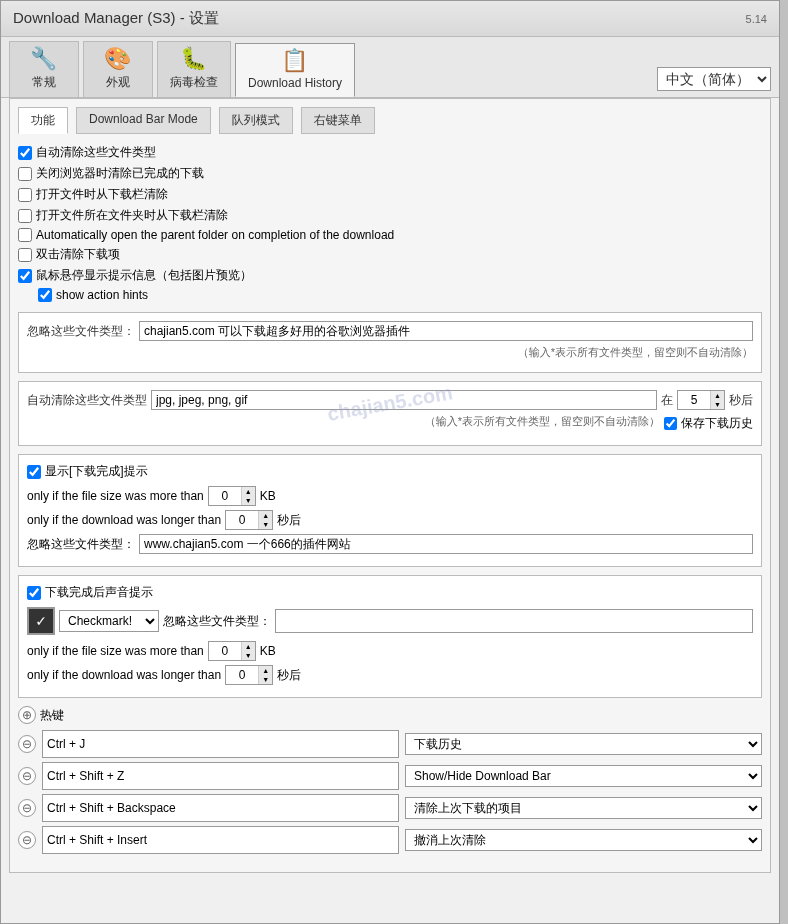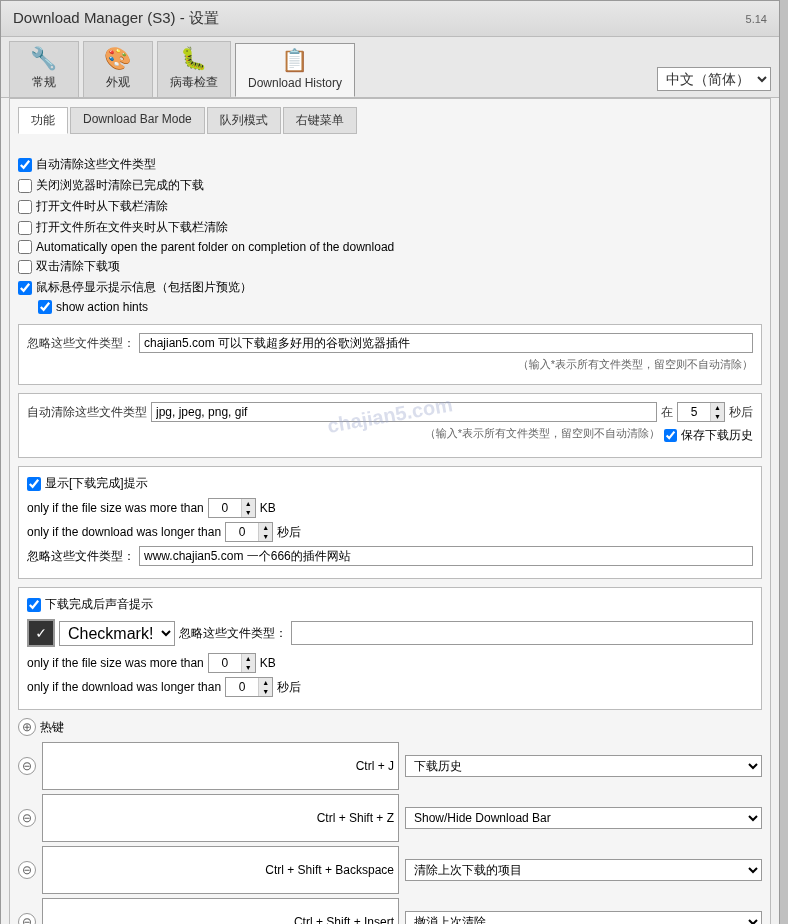--- a/index.html
+++ b/index.html
@@ -79,22 +79,22 @@
       color: #333;
     }
     .content-area {
       background: #f5f5f5;
       margin: 0 8px 8px 8px;
       border: 1px solid #bbb;
       padding: 8px;
     }
     .sub-tabs {
       display: flex;
-      gap: 2px;
-      margin-bottom: 22px;
+      gap: 8px;
+      margin-bottom: 10px;
     }
     .sub-tab {
       padding: 4px 12px;
       background: #e0e0e0;
       border: 1px solid #bbb;
       cursor: pointer;
       font-size: 12px;
       color: #333;
     }
     .sub-tab.active {
@@ -185,24 +185,23 @@
     }
     .hotkey-row {
       display: flex;
       align-items: center;
       gap: 6px;
       margin-bottom: 4px;
     }
     .hotkey-input {
       flex: 1;
       border: 1px solid #999;
-      padding: 16px 4px;
-      font-size: 12px;
-      background: white;
-      text-align: right;
+      padding: 6px 4px;
+      font-size: 12px;
+      background: white;
     }
     .hotkey-select {
       flex: 1;
       border: 1px solid #999;
       padding: 2px 4px;
       font-size: 12px;
       background: white;
     }
     .minus-btn {
       width: 18px;
@@ -238,21 +237,21 @@
       display: flex;
       align-items: center;
       justify-content: center;
       color: white;
       font-size: 14px;
     }
     .sound-dropdown {
       min-width: 100px;
       border: 1px solid #999;
       padding: 2px 4px;
-      font-size: 16px;
+      font-size: 12px;
       background: white;
     }
     .large-text-input {
       border: 1px solid #999;
       padding: 2px 4px;
       font-size: 12px;
       background: white;
       flex: 1;
       min-height: 24px;
     }

